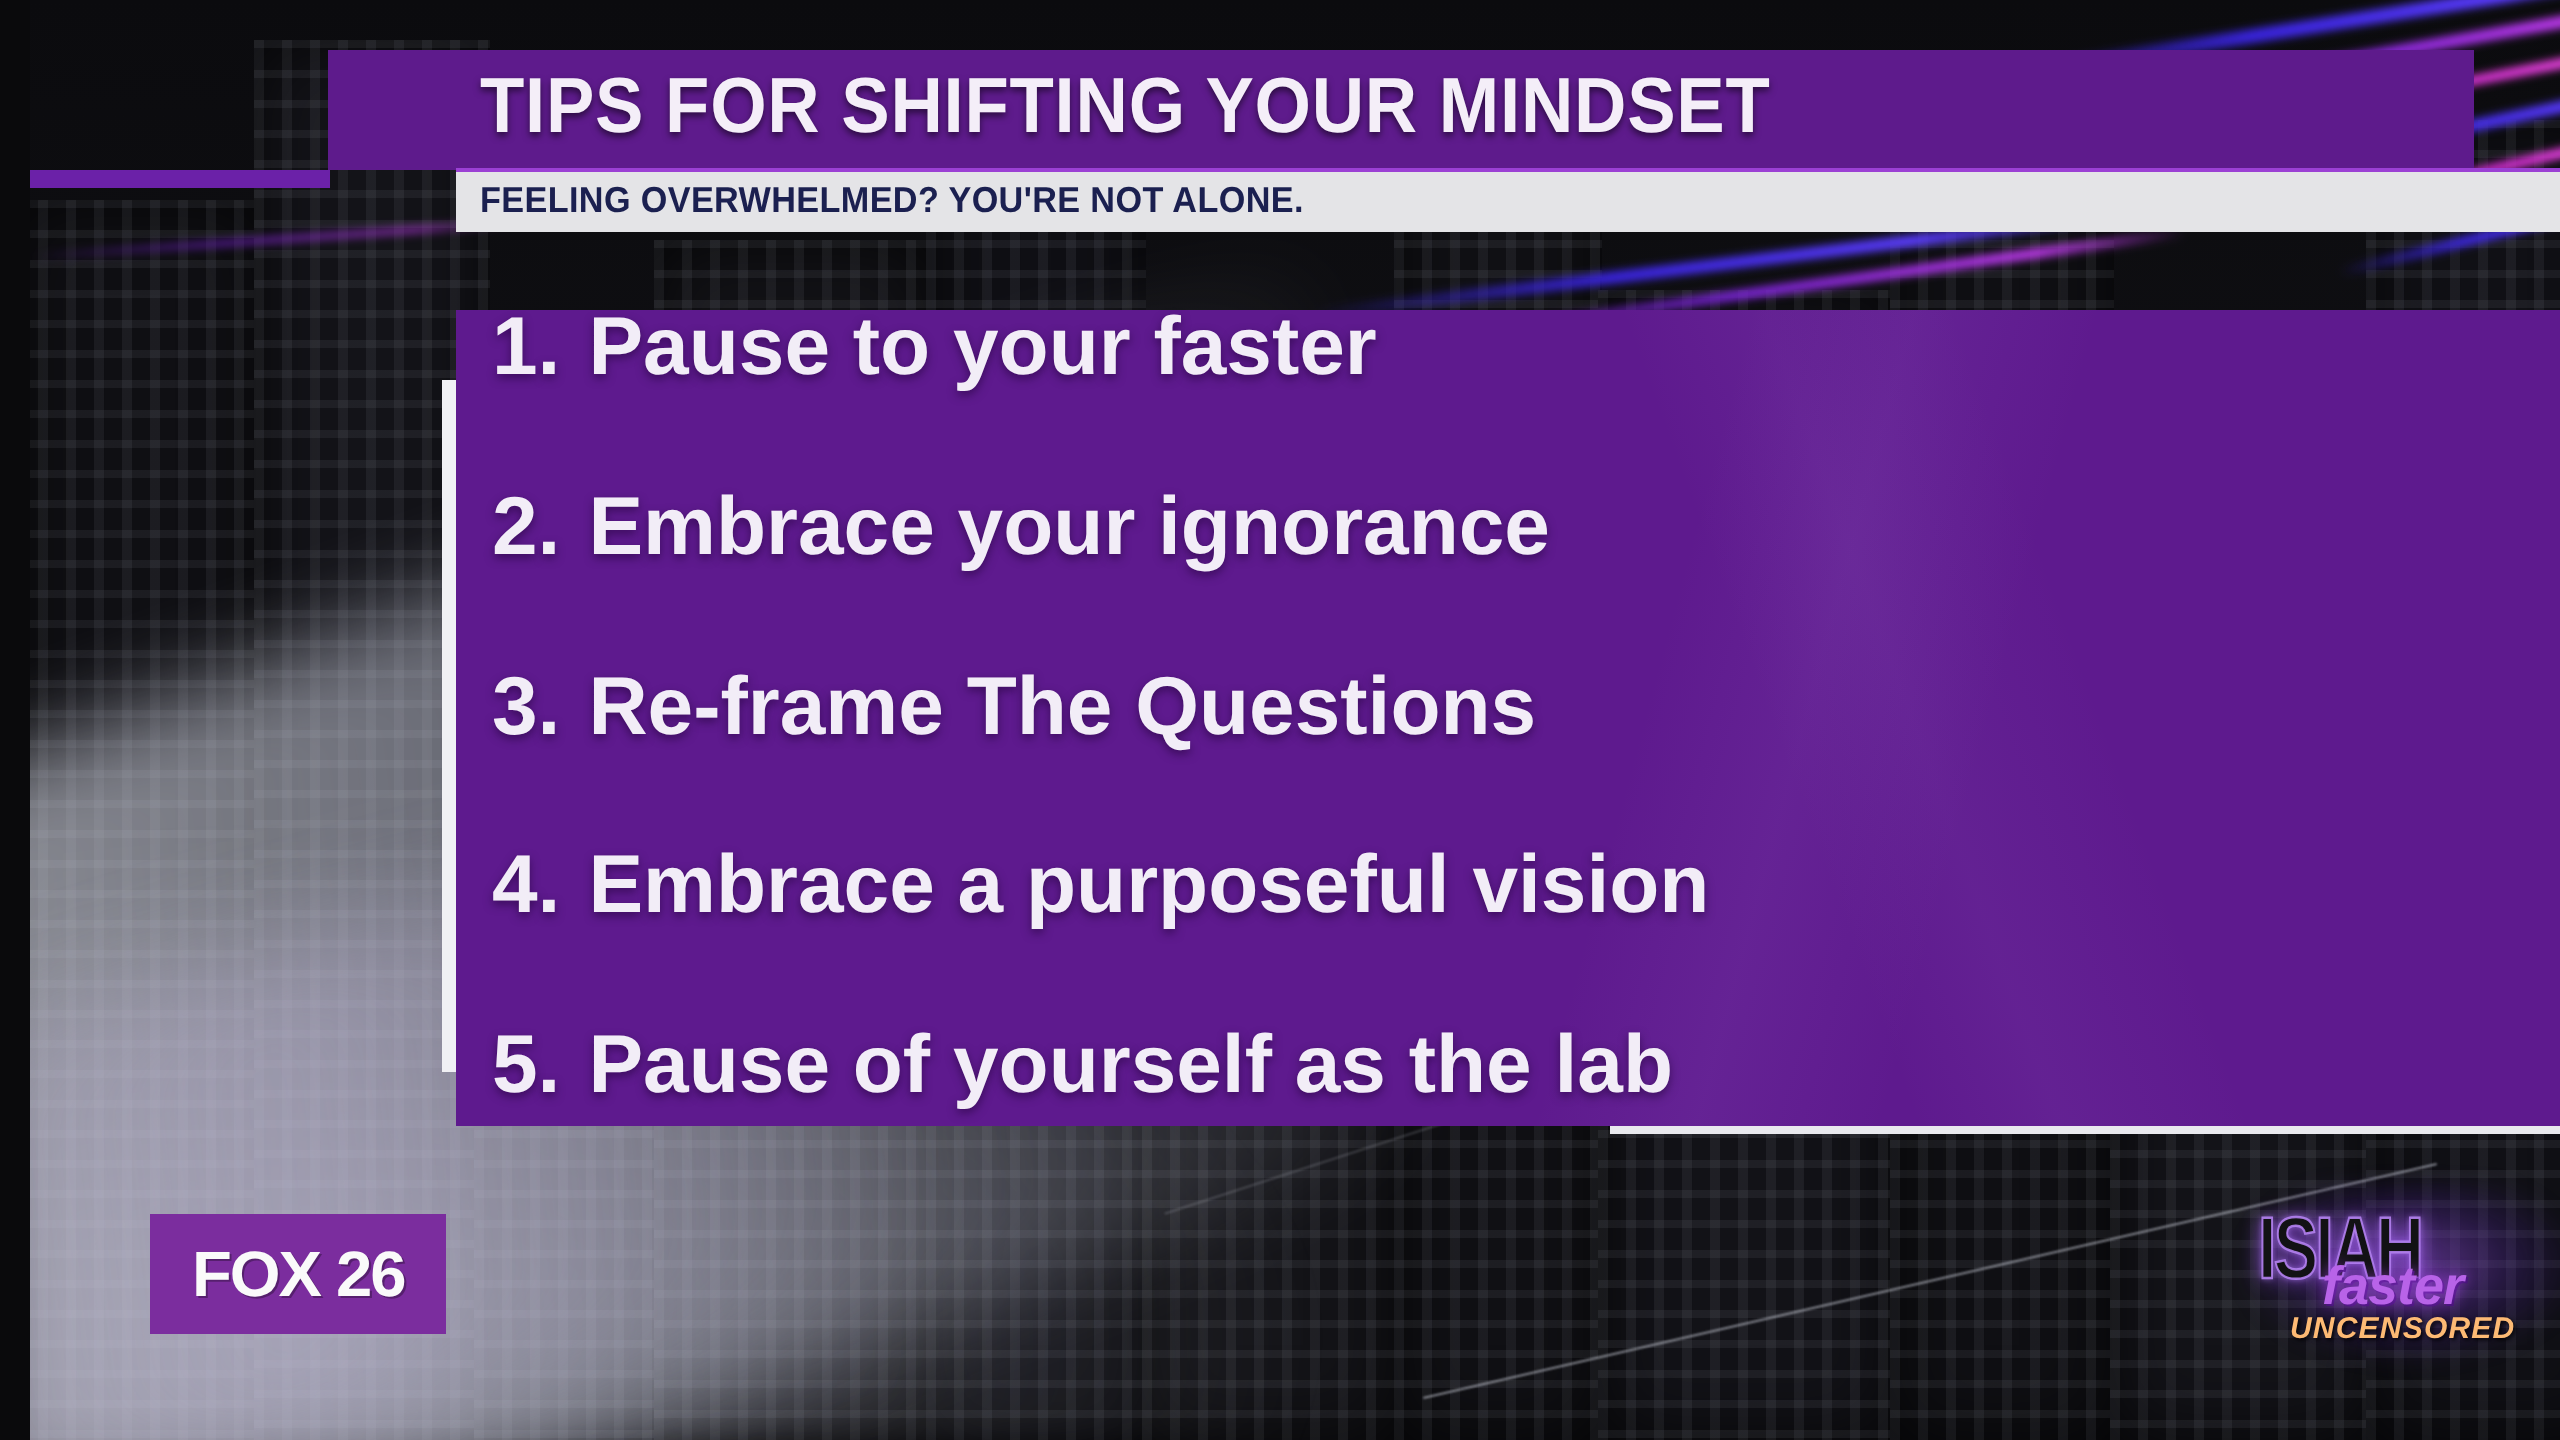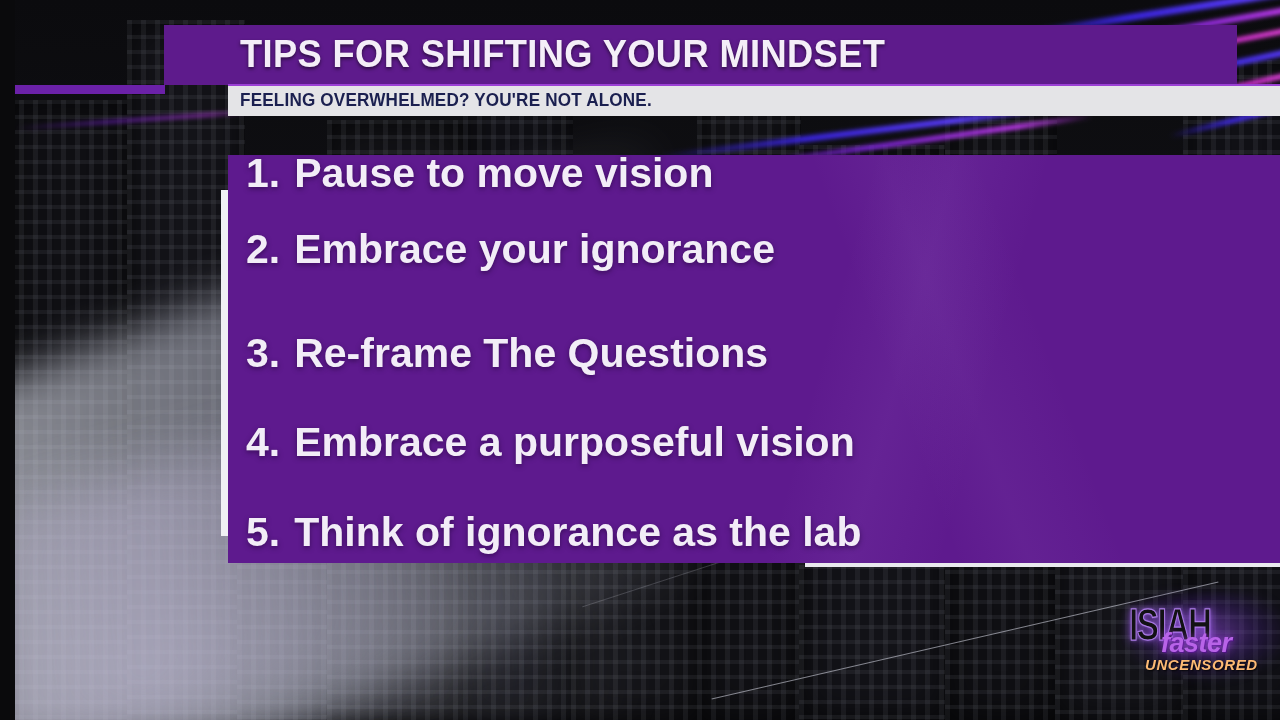--- a/index.html
+++ b/index.html
@@ -152,21 +152,21 @@
   
   .list{ position:absolute; left:231px; top:150px; width:900px; }
   .tip{
     position:absolute; left:0;
     color:#f2edf7; font-size:41px; font-weight:bold;
     white-space:nowrap; letter-spacing:0px;
     text-shadow:0 2px 5px rgba(30,0,50,.55);
   }
   .tip .num{ margin-right:14px; }
   .t0{ top:0px; }
-  .t1{ top:76px; }
+  .t1{ top:90px; }
   .t2{ top:180px; }
   .t3{ top:269px; }
   .t4{ top:359px; }
 
   
   .fox-logo{
     position:absolute; left:60px; top:607px; width:148px; height:60px;
     background:#7B2D9E;
     display:flex; align-items:center; justify-content:center;
   }
@@ -258,36 +258,41 @@
       <span class="sub-text-inner">FEELING OVERWHELMED? YOU'RE NOT ALONE.</span>
     </div>
   </div>
 
   <div class="accent-bar"></div>
   <div class="panel"></div>
   <div class="panel-underline"></div>
 
   <div class="list">
     <div class="tip t0">
-      <span class="num">1.</span><span>Pause to move vision</span>
+      <span class="num">1.</span><span>Pause to your faster</span>
     </div>
     <div class="tip t1">
       <span class="num">2.</span><span>Embrace your ignorance</span>
     </div>
     <div class="tip t2">
       <span class="num">3.</span><span>Re-frame The Questions</span>
     </div>
     <div class="tip t3">
       <span class="num">4.</span><span>Embrace a purposeful vision</span>
     </div>
     <div class="tip t4">
-      <span class="num">5.</span><span>Think of ignorance as the lab</span>
-    </div>
-  </div>
-
+      <span class="num">5.</span><span>Pause of yourself as the lab</span>
+    </div>
+  </div>
+
+  <div class="fox-logo">
+    <span class="fox-logo-text">
+      <span class="fox-logo-inner">FOX 26</span>
+    </span>
+  </div>
 
   <div class="isiah">
     <div class="isiah-glow"></div>
     <div class="isiah-1"><span>ISIAH</span></div>
     <div class="isiah-2">faster</div>
     <div class="isiah-3">UNCENSORED</div>
   </div>
 
 </div>
 

